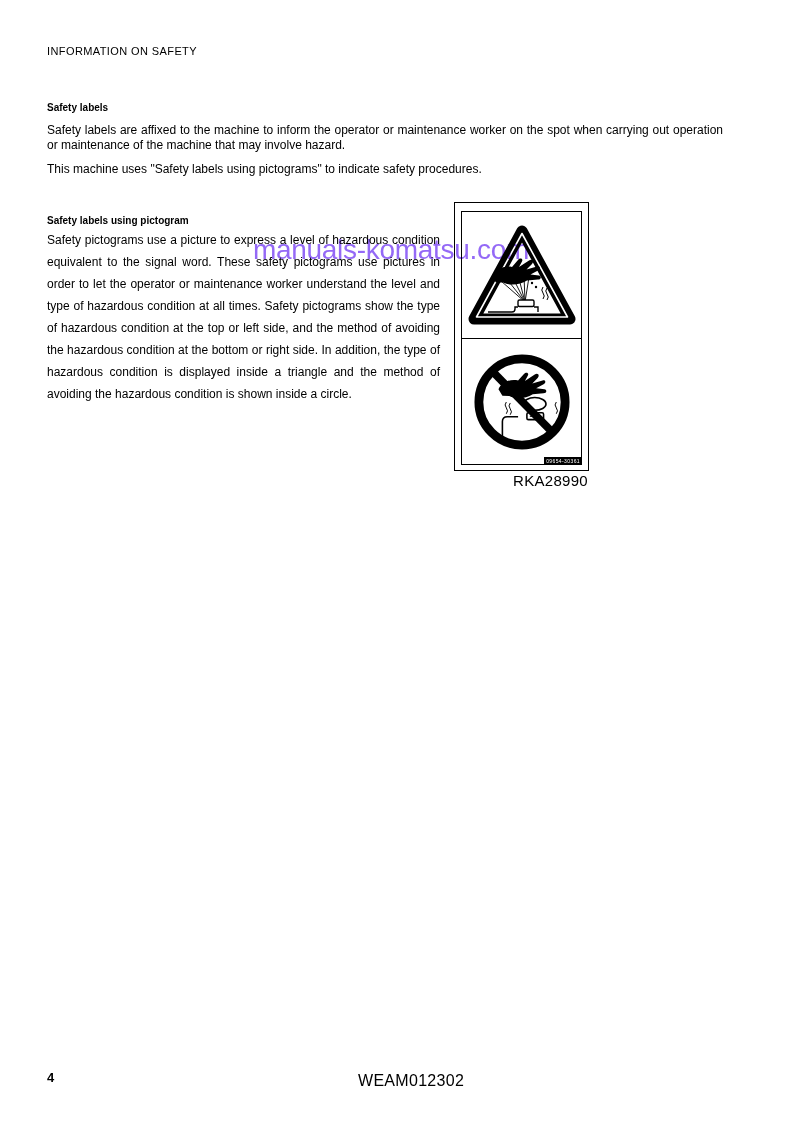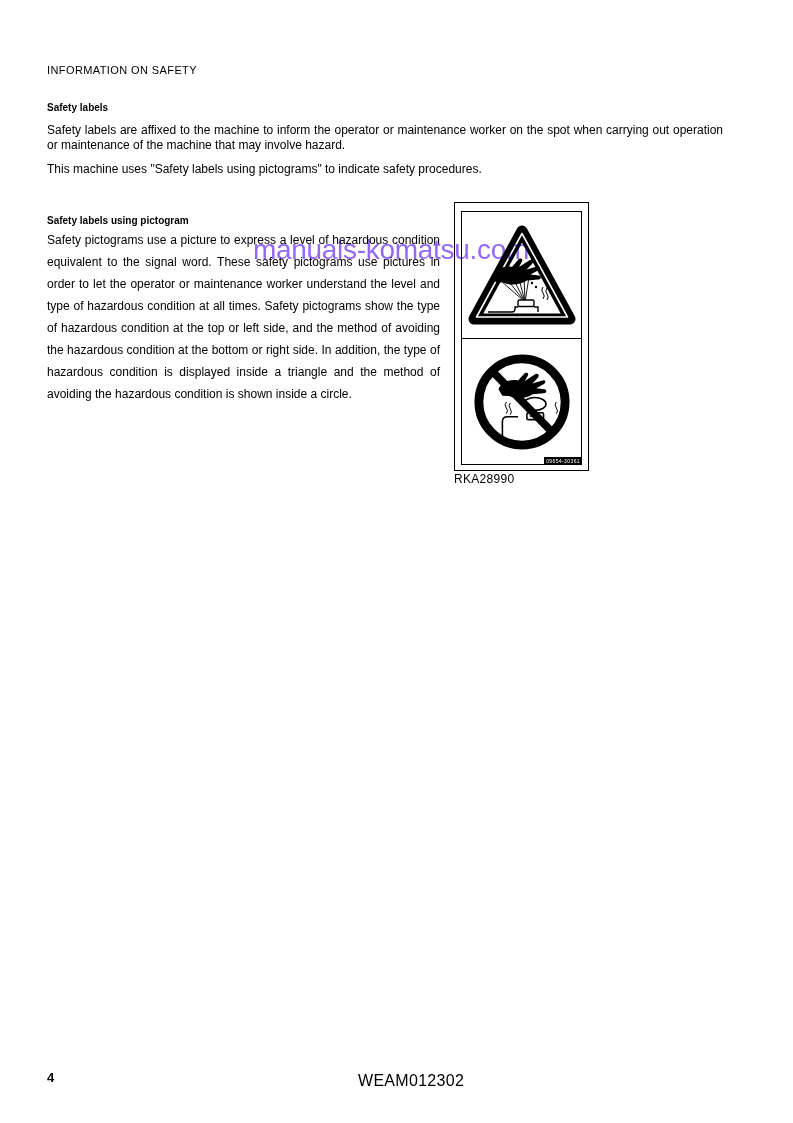--- a/index.html
+++ b/index.html
@@ -6,21 +6,21 @@
   .page{
     position:relative;
     width:793px;height:1123px;
     background:#ffffff;
     font-family:"Liberation Sans","DejaVu Sans",sans-serif;
     color:#000;
     overflow:hidden;
     margin:0 auto;
   }
   .running-head{
-    position:absolute;left:47px;top:64px;
+    position:absolute;left:47px;top:45px;
     font-size:11px;letter-spacing:.4px;
   }
   .sec-heading{
     position:absolute;left:47px;
     font-size:10px;font-weight:bold;margin:0;
   }
   .h1{top:102px;}
   .h2{top:215px;}
   .para{
     position:absolute;left:47px;margin:0;
@@ -41,21 +41,21 @@
   .cell-top{top:0;height:126px;border-bottom:1px solid #000;}
   .cell-bottom{top:127px;bottom:0;}
   .part-strip{
     position:absolute;right:-1px;bottom:-1px;
     background:#000;color:#fff;
     font-size:5px;line-height:8px;height:8px;
     padding:0 2px;letter-spacing:.4px;
   }
   .fig-caption{
     position:absolute;left:454px;top:472px;width:134px;
-    font-size:12px;text-align:left;letter-spacing:.3px;
+    font-size:15px;text-align:right;letter-spacing:.3px;
   }
 
   
   .watermark{
     position:absolute;left:253px;top:234px;
     font-size:28px;letter-spacing:-.3px;
     color:#8b5cf6;opacity:.92;
     mix-blend-mode:multiply;
     white-space:nowrap;
     pointer-events:none;

